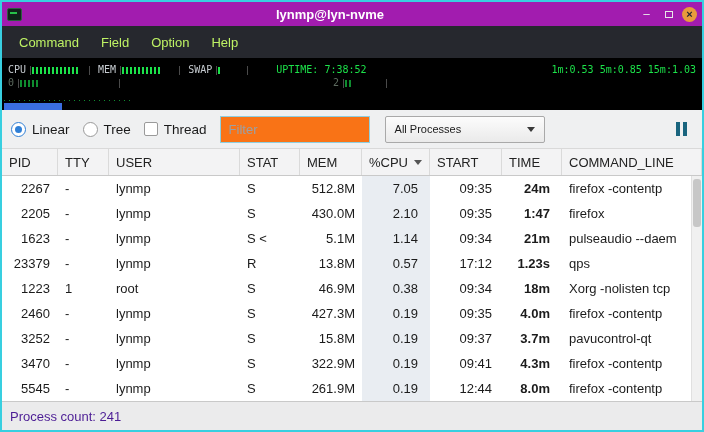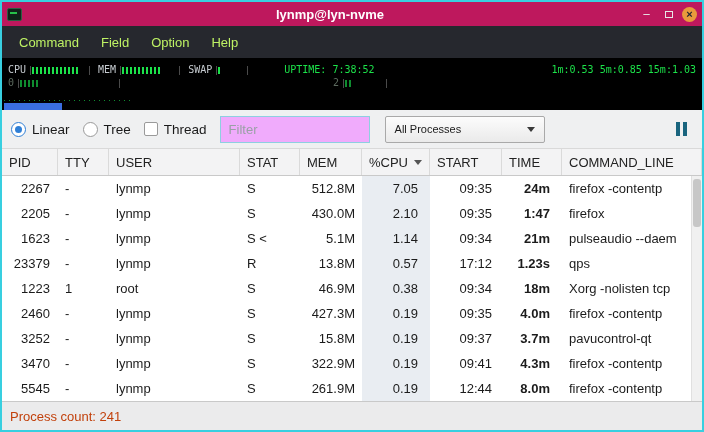--- a/index.html
+++ b/index.html
@@ -2,55 +2,55 @@
 <html><head>
 <meta charset="utf-8">
 <style>
   * { margin:0; padding:0; box-sizing:border-box; }
   html,body { width:704px; height:432px; }
   body { font-family:"Liberation Sans",sans-serif; background:#fff; overflow:hidden; }
 
   .window { width:704px; height:432px; border:2px solid #38cfe0; display:flex; flex-direction:column; background:#fff; }
 
   
-  .titlebar { height:24px; flex:0 0 24px; background:#be185d; display:flex; align-items:center; padding:0 5px;gap:36px; }
+  .titlebar { height:24px; flex:0 0 24px; background:#a21caf; display:flex; align-items:center; padding:0 5px;gap:36px; }
   .app-icon { width:15px; height:13px; background:#10241a; border:1px solid #2e5d42; border-radius:2px; position:relative; }
   .app-icon::after { content:""; position:absolute; left:2px; top:3px; width:7px; height:2px; background:#27c24a; }
   .title { flex:1; text-align:center; color:#fff; font-size:13px; font-weight:bold; }
   .winbtns { display:flex; align-items:center; gap:5px; }
   .winbtn { width:17px; height:17px; display:flex; align-items:center; justify-content:center; color:#e8e8e8; font-size:13px; cursor:default; }
   .btn-restore-glyph { width:8px; height:7px; border:1px solid #e8e8e8; }
   .btn-close { width:15px; height:15px; border-radius:50%; background:#e89b3c; color:#232733; font-size:11px; font-weight:bold; }
 
   
   .menubar { height:32px; flex:0 0 32px; background:#26282e; display:flex; align-items:center; padding:0 6px; }
   .menu-item { color:#bef264; font-size:13px; padding:5px 11px; }
 
   
   .monitor { height:52px; flex:0 0 52px; background:#000; font-family:"DejaVu Sans Mono",monospace; font-size:10px; padding:4px 6px 0; position:relative; }
   .mrow { display:flex; align-items:flex-end; height:13px; }
   .mlabel { color:#c6cbd0; margin-right:4px; }
   .meter { height:9px; border-left:1px solid #4a4a4a; border-right:1px solid #4a4a4a; padding:0 1px; display:inline-flex; align-items:center; margin-right:8px; }
   .meter .fill { height:7px; background:repeating-linear-gradient(90deg,#1ce24a 0 2px,transparent 2px 4px); }
-  .uptime { color:#1ce24a; margin-left:28px; }
+  .uptime { color:#1ce24a; margin-left:20px; }
   .load { color:#1ce24a; margin-left:auto; }
   .dim .mlabel { color:#5c6a5e; }
   .dim .fill { background:repeating-linear-gradient(90deg,#0f8c2f 0 2px,transparent 2px 4px); }
   .mgraph { position:absolute; left:2px; bottom:0; }
   .dotline { display:block; width:128px; height:1px; background:repeating-linear-gradient(90deg,#0f8c2f 0 1px,transparent 1px 5px); margin-bottom:2px; }
   .bluebar { display:block; width:58px; height:7px; background:#3a6fe0; }
 
   
   .controls { height:38px; flex:0 0 38px; background:#eff0f1; display:flex; align-items:center; padding:0 9px; }
   .radio-label,.check-label { display:flex; align-items:center; gap:6px; font-size:13.5px; color:#1a1a1a; margin-right:13px; cursor:default; }
   .radio { width:15px; height:15px; border-radius:50%; background:#fff; border:1px solid #9a9a9a; position:relative; }
   .radio.checked { border-color:#2f7fd6; }
   .radio.checked::after { content:""; position:absolute; left:3px; top:3px; width:7px; height:7px; border-radius:50%; background:#2f7fd6; }
   .checkbox { width:14px; height:14px; background:#fff; border:1px solid #9a9a9a; border-radius:2px; }
-  .filter-input { width:150px; height:27px; border:1px solid #8ecfe0; background:#f0abfc; font:13px "Liberation Sans",sans-serif; padding:0 8px; margin-right:15px; outline:none; color:#1a1a1a; }
+  .filter-input { width:150px; height:27px; border:1px solid #8ecfe0; background:#f97316; font:13px "Liberation Sans",sans-serif; padding:0 8px; margin-right:15px; outline:none; color:#1a1a1a; }
   .filter-input::placeholder { color:#9aa0a6; }
   .combo { width:160px; height:27px; border:1px solid #a9a9a9; border-radius:2px; background:linear-gradient(#fcfcfc,#eaeaea); display:flex; align-items:center; padding:0 9px; font-size:11px; color:#1a1a1a; }
   .combo-arrow { margin-left:auto; width:0; height:0; border-left:4px solid transparent; border-right:4px solid transparent; border-top:5px solid #3a3a3a; }
   .spacer { flex:1; }
   .pause-btn { display:flex; gap:3px; padding:4px; margin-right:2px; }
   .pause-bar { width:4px; height:14px; background:#19647e; }
 
   
   .cols { display:grid; grid-template-columns:56px 51px 131px 60px 62px 68px 72px 60px 1fr; }
   .thead { height:28px; flex:0 0 28px; background:#f3f3f4; border-top:1px solid #d9d9d9; border-bottom:1px solid #c9c9c9; }
@@ -62,21 +62,21 @@
   .td { font-size:13px; color:#1b1b1b; line-height:25px; padding:0 7px; white-space:nowrap; overflow:hidden; }
   .r { text-align:right; }
   .td.c-cpu { background:#e9edf2; padding-right:12px; }
   .td.c-pid { padding-right:8px; }
   .td.c-start { padding-right:10px; }
   .td.c-time { padding-right:12px;font-weight:bold; }
   .scrollbar { position:absolute; right:0; top:0; width:11px; height:100%; background:#f0f0f0; border-left:1px solid #e0e0e0; }
   .thumb { position:absolute; top:3px; left:1px; width:8px; height:48px; background:#c7c7c7; border-radius:3px; }
 
   
-  .statusbar { height:29px; flex:0 0 29px; background:#ebebec; border-top:1px solid #c9c9c9; display:flex; align-items:center; padding:0 8px; font-size:13px; color:#c2410c; }
+  .statusbar { height:29px; flex:0 0 29px; background:#ebebec; border-top:1px solid #c9c9c9; display:flex; align-items:center; padding:0 8px; font-size:13px; color:#4c1d95; }
 </style>
 </head>
 <body>
 
 <div class="window">
 
   <div class="titlebar">
     <span class="app-icon"></span>
     <span class="title">lynmp@lyn-nvme</span>
     <span class="winbtns">

